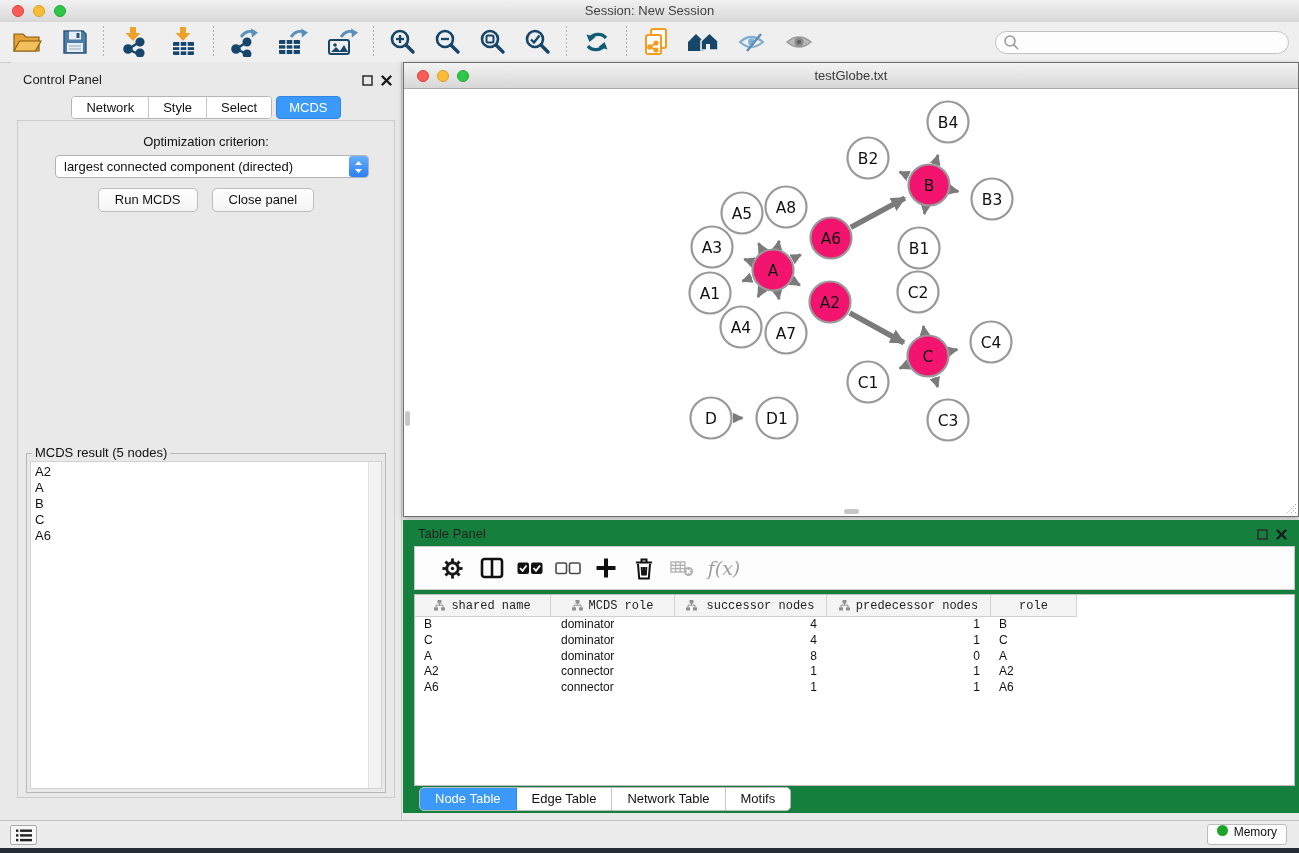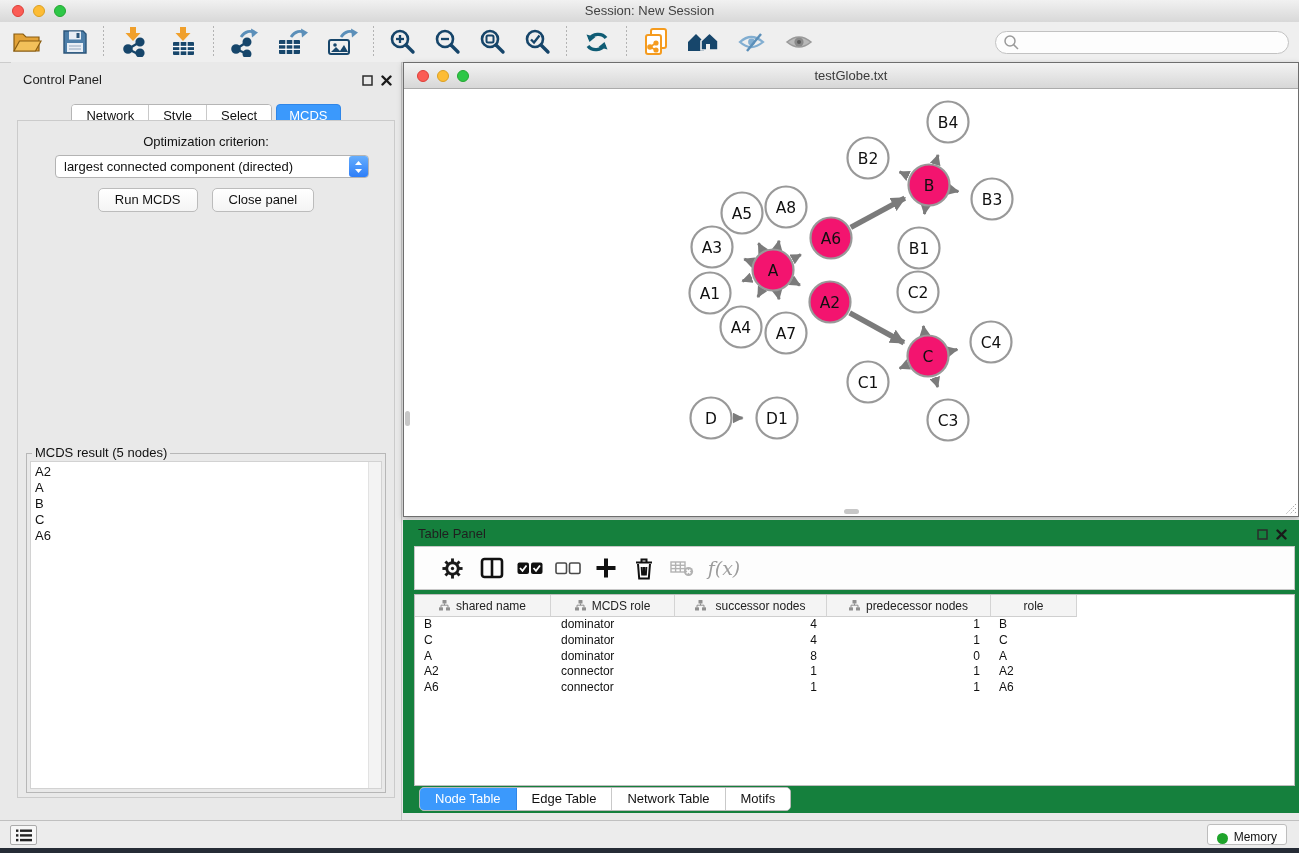--- a/index.html
+++ b/index.html
@@ -27,21 +27,21 @@
     background-image:linear-gradient(#b3b3b3 50%, transparent 50%);background-size:1px 4px;}
   .spacer{flex:1;}
   .searchbox{display:flex;align-items:center;height:23px;width:294px;margin-right:10px;
     background:#fdfdfd;border:1px solid #c2c2c2;border-radius:12px;padding-left:7px;box-sizing:border-box;}
 
   
   .control-panel{left:11px;top:62px;width:391px;height:758px;background:#e9e9e9;
     border-right:1px solid #c6c6c6;box-sizing:border-box;}
   .panel-title{font-size:13px;color:#1f1f1f;}
   .winbtn{display:inline-block;}
-  .cp-tabs{top:34px;left:0;width:100%;display:flex;justify-content:center;gap:0;margin-top:8px;}
+  .cp-tabs{top:34px;left:0;width:100%;display:flex;justify-content:center;gap:0;}
   .tabseg{display:flex;border:1px solid #b5b5b5;border-radius:4px;overflow:hidden;background:#fff;height:21px;}
   .tabseg .tab{font-size:13px;color:#111;line-height:21px;padding:0 14px;background:#fff;border-right:1px solid #c9c9c9;}
   .tabseg .tab:last-child{border-right:none;}
   .tab-active-blue{height:21px;line-height:21px;font-size:13px;color:#fff;background:#3b99fc;
     border:1px solid #2f86e8;border-radius:4px;padding:0 12px;margin-left:4px;}
   .cp-box{left:6px;top:58px;width:378px;height:678px;border:1px solid #cbcbcb;background:#e9e9e9;box-sizing:border-box;}
   .opt-label{top:13px;width:100%;text-align:center;font-size:13px;color:#111;}
   .mac-select{left:37px;top:34px;width:314px;height:23px;background:#fff;border:1px solid #b3b3b3;
     border-radius:4px;box-sizing:border-box;display:flex;align-items:center;}
   .mac-select .val{flex:1;font-size:13px;color:#111;padding-left:8px;white-space:nowrap;}
@@ -71,41 +71,41 @@
   
   .table-panel{left:403px;top:520px;width:896px;height:293px;background:#15803d;}
   .tp-toolbar{left:11px;top:26px;width:881px;height:44px;background:#fdfdfd;border:1px solid #c7c7c7;
     box-sizing:border-box;display:flex;align-items:center;padding-left:18px;gap:0;}
   .tpi{display:flex;align-items:center;justify-content:center;width:38px;height:36px;}
   .fx-label{font-family:"DejaVu Serif",serif;font-style:italic;font-size:19px;color:#9c9c9c;}
   .tp-table{left:11px;top:74px;width:881px;height:192px;background:#fff;border:1px solid #bdbdbd;box-sizing:border-box;}
   .th-row{left:0;top:0;height:22px;width:100%;}
   .th-cell{top:0;height:22px;background:#f4f4f4;border-right:1px solid #d4d4d4;border-bottom:1px solid #cfcfcf;
     box-sizing:border-box;display:flex;align-items:center;justify-content:center;gap:6px;}
-  .th-cell .lbl{font-size:12px;color:#222;}
+  .th-cell .lbl{font-size:12px;color:#222;font-family:Liberation Mono, monospace;}
   .tbody{left:0;top:22px;right:0;bottom:0;}
   .trow{position:relative;height:15.8px;}
   .td{position:absolute;font-size:12px;color:#111;line-height:15.8px;white-space:nowrap;}
   .td.c1{left:9px;}
   .td.c2{left:146px;}
   .td.c3{left:0;width:402px;text-align:right;}
   .td.c4{left:0;width:565px;text-align:right;}
   .td.c5{left:584px;}
   .tp-tabs{left:16px;top:267px;width:100%;display:flex;justify-content:flex-start;}
   .tp-tabseg{display:flex;height:22px;border-radius:5px;overflow:hidden;border:1px solid #b9b9b9;background:#fff;}
   .tp-tab{font-size:13px;line-height:22px;padding:0 15px;color:#111;background:#fff;border-right:1px solid #c9c9c9;}
   .tp-tab:last-child{border-right:none;}
   .tp-tab.active{background:#3b99fc;color:#fff;border-right-color:#2f86e8;}
 
   
   .statusbar{left:0;top:820px;width:1299px;height:28px;background:#ececec;border-top:1px solid #c0c0c0;box-sizing:border-box;}
   .list-btn{left:10px;top:4px;width:27px;height:20px;background:#f7f7f7;border:1px solid #ababab;
     border-radius:2px;display:flex;align-items:center;justify-content:center;box-sizing:border-box;}
   .memory-btn{right:12px;top:3px;height:21px;background:#fdfdfd;border:1px solid #bdbdbd;border-radius:3px;
-    display:flex;align-items:flex-end;gap:6px;padding:0 9px;box-sizing:border-box;}
+    display:flex;align-items:flex-start;gap:6px;padding:0 9px;box-sizing:border-box;}
   .memory-dot{width:11px;height:11px;border-radius:50%;background:#1ea32a;}
   .memory-btn .lbl{font-size:12px;color:#111;}
   .desktop-strip{left:0;top:848px;width:1299px;height:5px;background:#262c36;}
 </style>
 </head>
 <body>
 
 <div class="abs titlebar">
   <div class="abs tl red" style="left:12px;"></div>
   <div class="abs tl yellow" style="left:33px;"></div>

